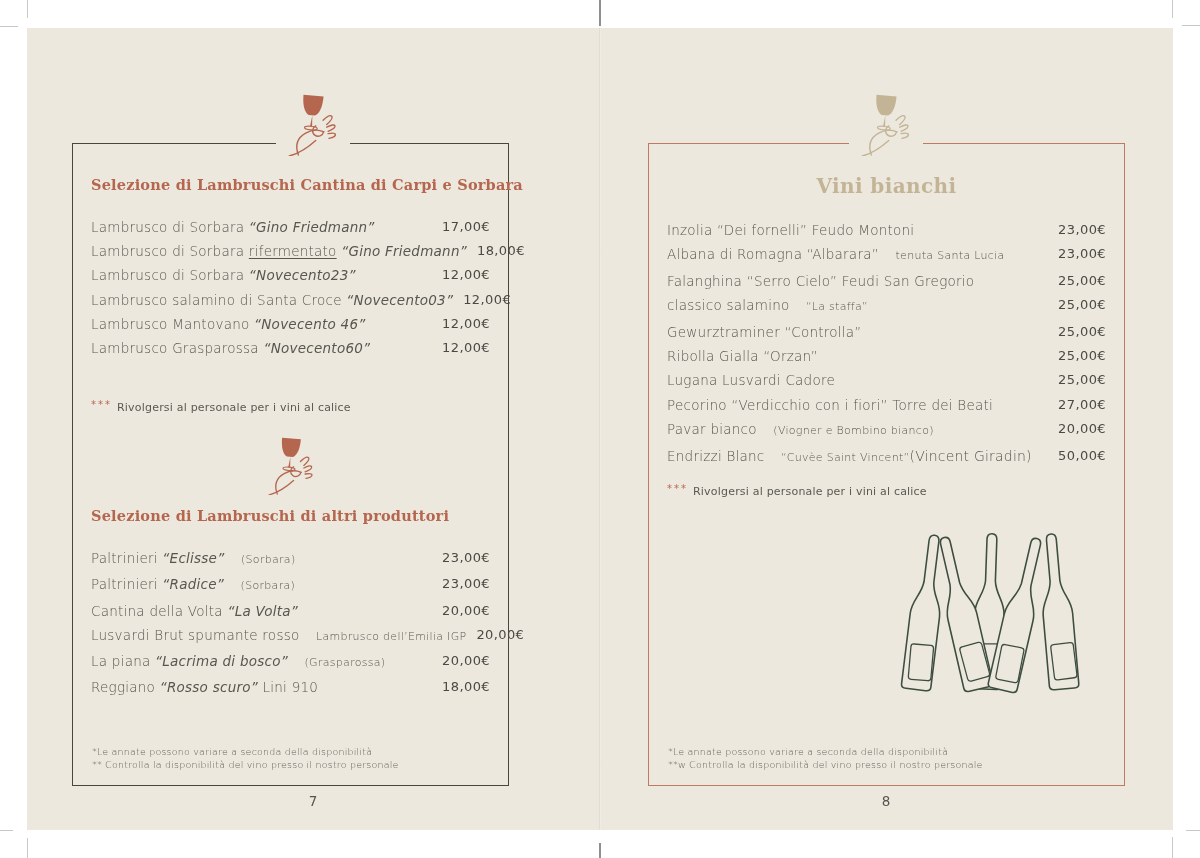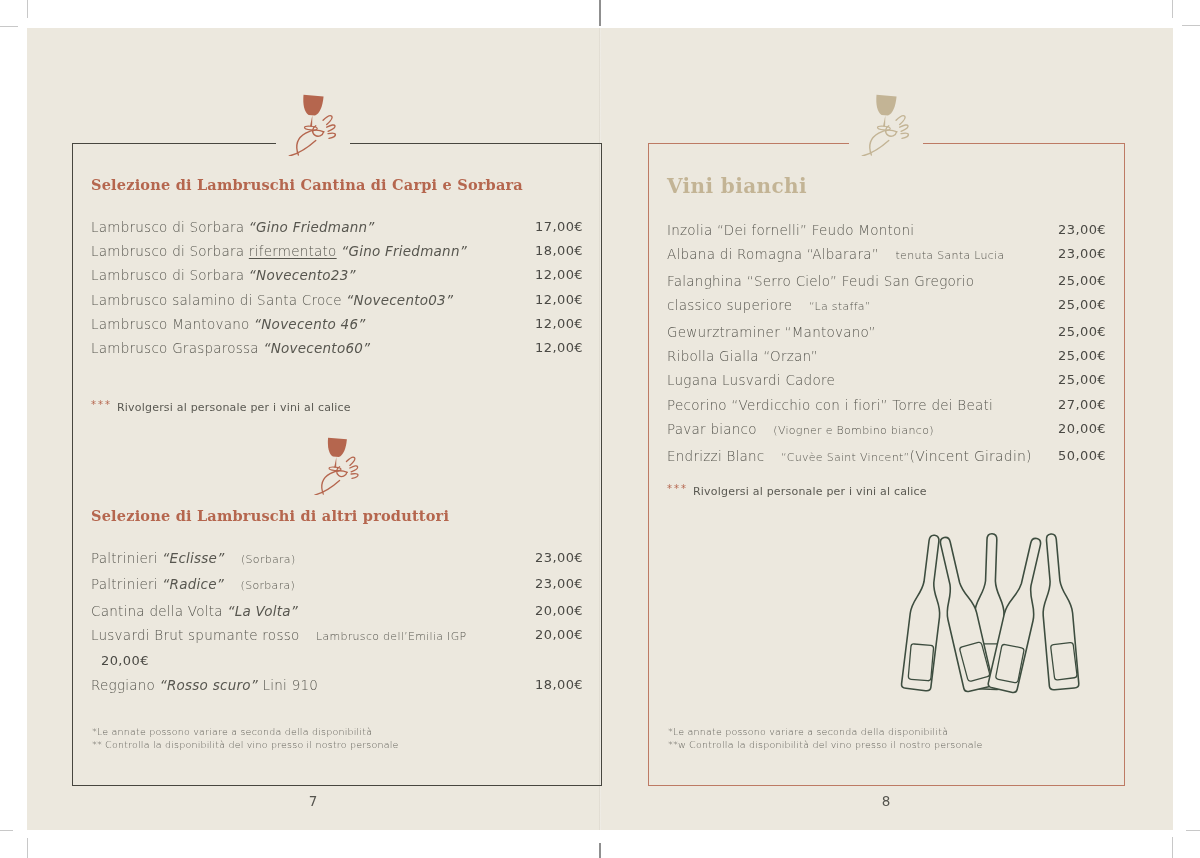--- a/index.html
+++ b/index.html
@@ -12,36 +12,36 @@
   .fold   { position:absolute; left:572px; top:0; width:2px; height:802px;
             background:linear-gradient(to right, rgba(120,108,86,0.14), rgba(255,255,255,0.45)); }
 
   
   .crop { position:absolute; background:#c8c8c8; }
   .crop.dark { background:#8f8f8f; }
 
   
   .menu-box { position:absolute; top:143px; height:643px; border:1px solid #47463f;
               padding:0 18px; }
-  .menu-box.left  { left:72px;  width:530px; }
+  .menu-box.left  { left:72px;  width:437px; }
   .menu-box.right { left:648px; width:477px; border-color:#bd7a64; }
 
   
   .header-icon { position:absolute; top:92px; width:74px; height:66px;
                  background:#ece8de; display:flex; justify-content:center; z-index:3; }
   .header-icon.p7 { left:276px; }
   .header-icon.p8 { left:849px; }
 
   
   .section-title { font-family:"DejaVu Serif", serif; font-weight:bold;
                    font-size:14.5px; letter-spacing:0.2px; color:#b5664e;
                    white-space:nowrap; }
   .menu-box.left .section-title.first { margin-top:32px; }
   .menu-box.right .section-title { margin-top:30px; font-size:20px; color:#c3b495;
-                                   letter-spacing:0.4px; }
+                                   letter-spacing:0.4px;text-align:center; }
 
   
   .items { margin-top:22px; }
   .menu-box.right .items { margin-top:20px; }
   .row { display:flex; justify-content:space-between; align-items:flex-start;
          line-height:24.2px; }
   .menu-box.right .row { line-height:24.4px; }
   .item-name { font-size:13.5px; font-weight:300; color:#57564f;
                letter-spacing:0.25px; white-space:nowrap; }
   .item-price { font-size:13px; color:#4a4944; letter-spacing:0.4px;
@@ -62,21 +62,21 @@
 
   
   .mid-icon { margin-top:20px; display:flex; justify-content:center; }
   .section-title.second { margin-top:12px; }
 
   
   .bottles-wrap { margin-top:16px; display:flex; justify-content:flex-end;
                   padding-right:10px; }
 
   
-  .footnotes { position:absolute; left:19px; bottom:34px; }
+  .footnotes { position:absolute; left:19px; bottom:14px; }
   .footnote { font-size:9.5px; line-height:12.5px; color:#63625b;
               letter-spacing:0.2px; font-weight:300; }
 
   
   .page-number { position:absolute; top:793px; width:40px; text-align:center;
                  font-size:13.5px; color:#55544e; }
   .page-number.p7 { left:293px; }
   .page-number.p8 { left:866px; }
 </style>
 </head>
@@ -197,20 +197,21 @@
       </div>
       <div class="row">
         <span class="item-name"><span class="seg-n">Cantina della Volta </span><span class="seg-i">“La Volta”</span></span>
         <span class="item-price">20,00€</span>
       </div>
       <div class="row">
         <span class="item-name"><span class="seg-n">Lusvardi Brut spumante rosso </span><span class="seg-sm">Lambrusco dell’Emilia IGP</span></span>
         <span class="item-price">20,00€</span>
       </div>
       <div class="row">
+        <span class="item-name"><span class="seg-n">La piana </span><span class="seg-i">“Lacrima di bosco”</span><span class="seg-n"> </span><span class="seg-sm">(Grasparossa)</span></span>
         <span class="item-price">20,00€</span>
       </div>
       <div class="row">
         <span class="item-name"><span class="seg-n">Reggiano </span><span class="seg-i">“Rosso scuro”</span><span class="seg-n"> Lini 910</span></span>
         <span class="item-price">18,00€</span>
       </div>
     </div>
 
   <div class="footnotes">
     <div class="footnote">*Le annate possono variare a seconda della disponibilità</div>
@@ -228,25 +229,25 @@
       </div>
       <div class="row">
         <span class="item-name"><span class="seg-n">Albana di Romagna “Albarara” </span><span class="seg-sm">tenuta Santa Lucia</span></span>
         <span class="item-price">23,00€</span>
       </div>
       <div class="row">
         <span class="item-name"><span class="seg-n">Falanghina “Serro Cielo” Feudi San Gregorio</span></span>
         <span class="item-price">25,00€</span>
       </div>
       <div class="row">
-        <span class="item-name"><span class="seg-n">classico superiore </span><span class="seg-sm">“La staffa”</span></span>
-        <span class="item-price">25,00€</span>
-      </div>
-      <div class="row">
-        <span class="item-name"><span class="seg-n">Gewurztraminer “Mantovano”</span></span>
+        <span class="item-name"><span class="seg-n">classico salamino </span><span class="seg-sm">“La staffa”</span></span>
+        <span class="item-price">25,00€</span>
+      </div>
+      <div class="row">
+        <span class="item-name"><span class="seg-n">Gewurztraminer “Controlla”</span></span>
         <span class="item-price">25,00€</span>
       </div>
       <div class="row">
         <span class="item-name"><span class="seg-n">Ribolla Gialla “Orzan”</span></span>
         <span class="item-price">25,00€</span>
       </div>
       <div class="row">
         <span class="item-name"><span class="seg-n">Lugana Lusvardi Cadore</span></span>
         <span class="item-price">25,00€</span>
       </div>

